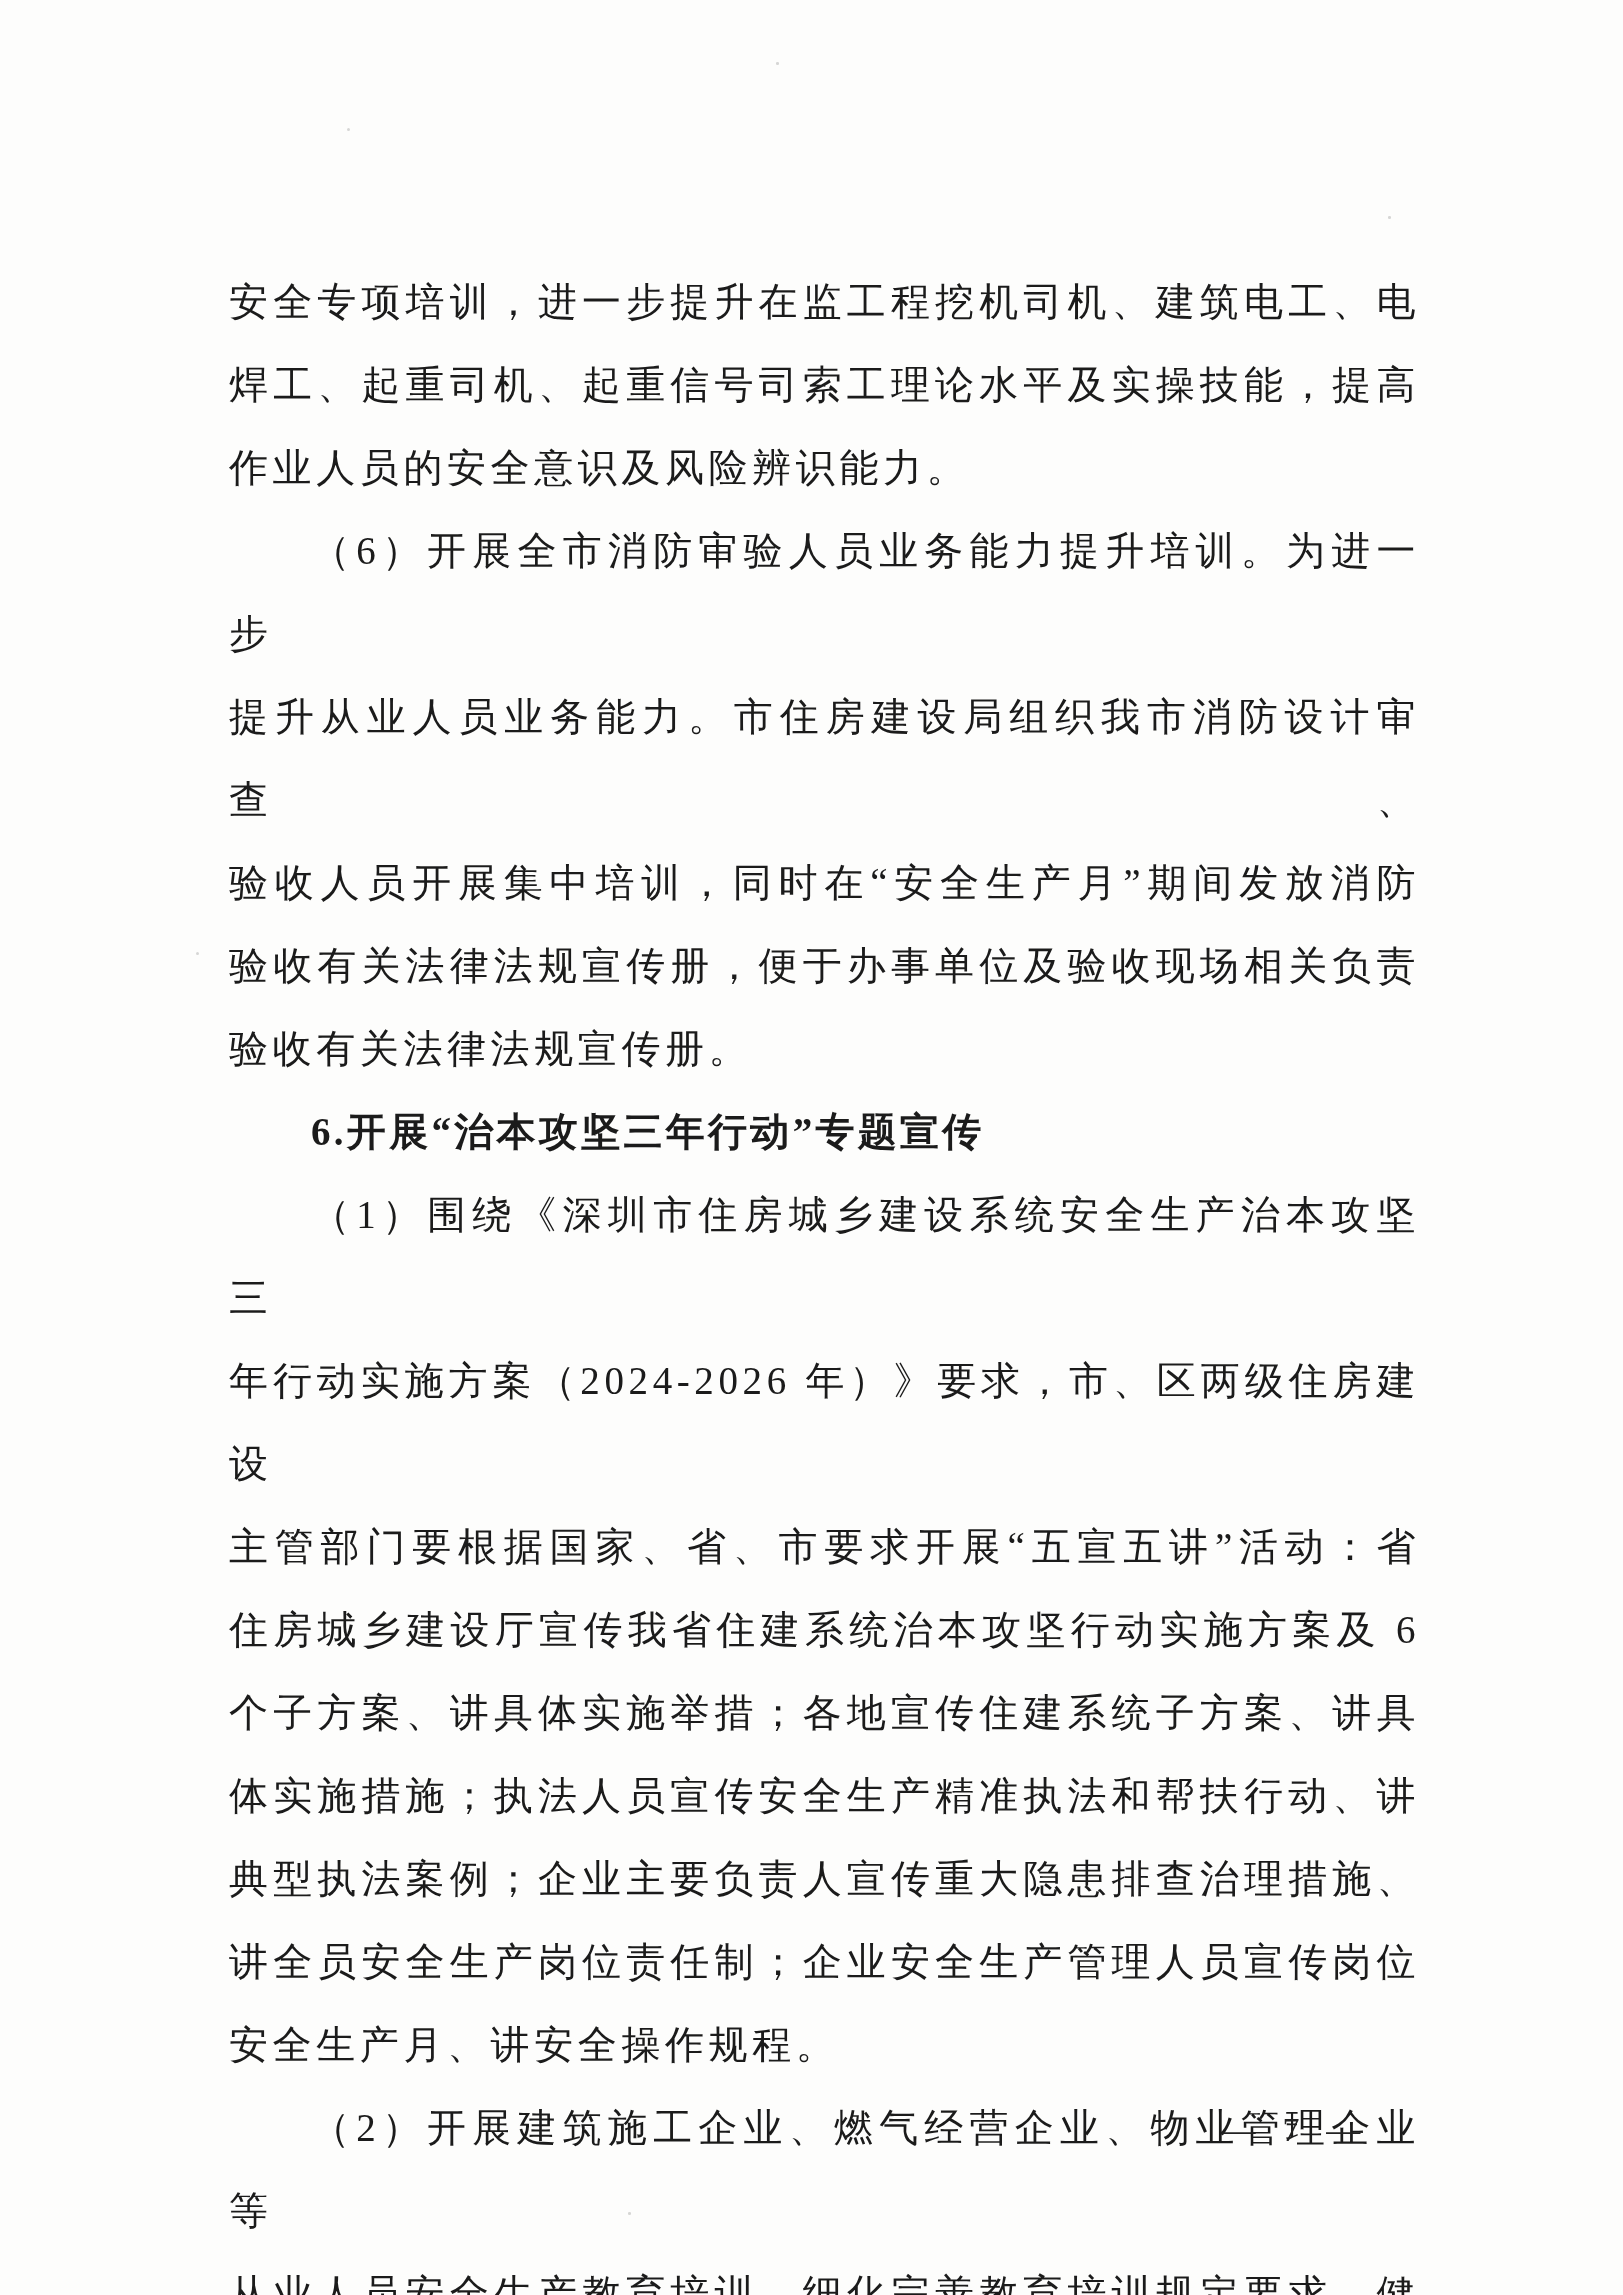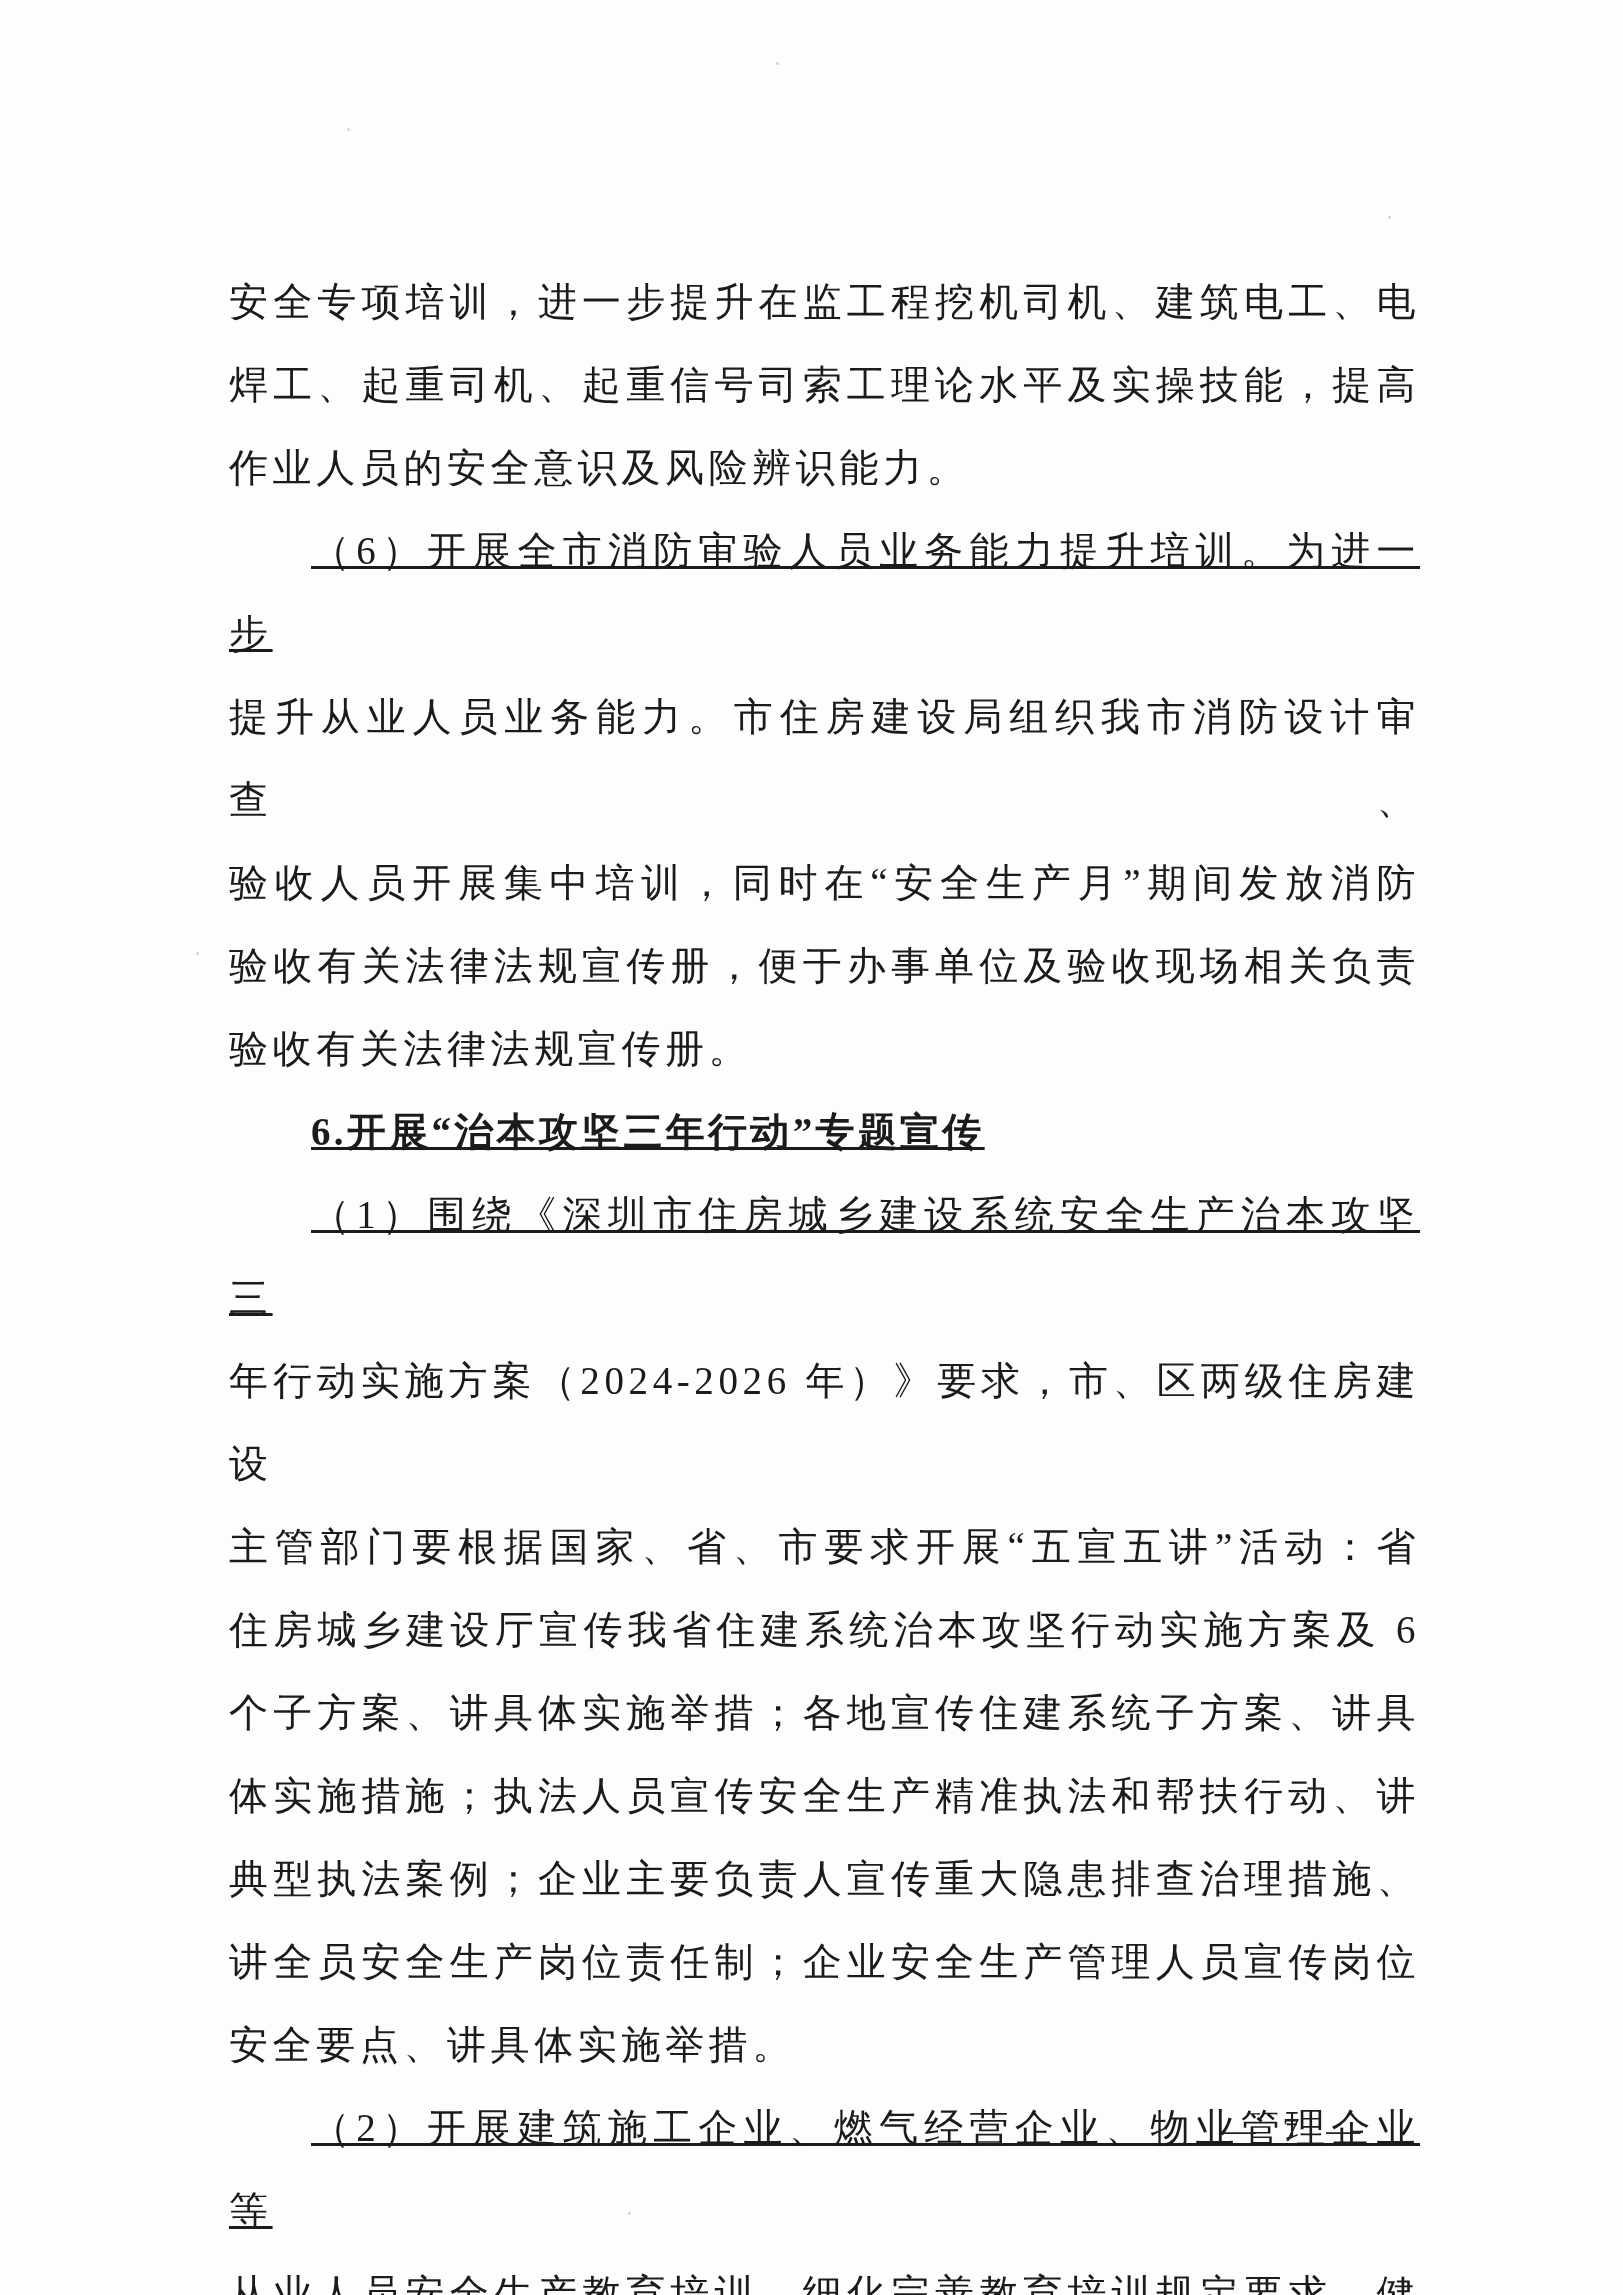--- a/index.html
+++ b/index.html
@@ -38,21 +38,20 @@
     text-justify: inter-character;
   }
   
   .end {
     text-align: left;
     text-align-last: left;
   }
   
   .indent {
     text-indent: 82px;
-    text-decoration: underline;
   }
   .heading {
     font-weight: 700;
     letter-spacing: 3.3px;
   }
   .page-footer {
     position: absolute;
     top: 2104px;
     left: 1204px;
     width: 183px;
@@ -91,21 +90,21 @@
     <div class="doc-line end">验收有关法律法规宣传册。</div>
     <div class="doc-line end indent heading">6.开展“治本攻坚三年行动”专题宣传</div>
     <div class="doc-line fill indent">（1）围绕《深圳市住房城乡建设系统安全生产治本攻坚三</div>
     <div class="doc-line fill">年行动实施方案（2024-2026 年）》要求，市、区两级住房建设</div>
     <div class="doc-line fill">主管部门要根据国家、省、市要求开展“五宣五讲”活动：省</div>
     <div class="doc-line fill">住房城乡建设厅宣传我省住建系统治本攻坚行动实施方案及 6</div>
     <div class="doc-line fill">个子方案、讲具体实施举措；各地宣传住建系统子方案、讲具</div>
     <div class="doc-line fill">体实施措施；执法人员宣传安全生产精准执法和帮扶行动、讲</div>
     <div class="doc-line fill">典型执法案例；企业主要负责人宣传重大隐患排查治理措施、</div>
     <div class="doc-line fill">讲全员安全生产岗位责任制；企业安全生产管理人员宣传岗位</div>
-    <div class="doc-line end">安全要点、讲具体实施举措。</div>
+    <div class="doc-line end">安全生产月、讲安全操作规程。</div>
     <div class="doc-line fill indent">（2）开展建筑施工企业、燃气经营企业、物业管理企业等</div>
     <div class="doc-line fill">从业人员安全生产教育培训，细化完善教育培训规定要求，健</div>
 
   </div>
 
   <div class="page-footer">— 7 —</div>
 
 </div>
 
 

